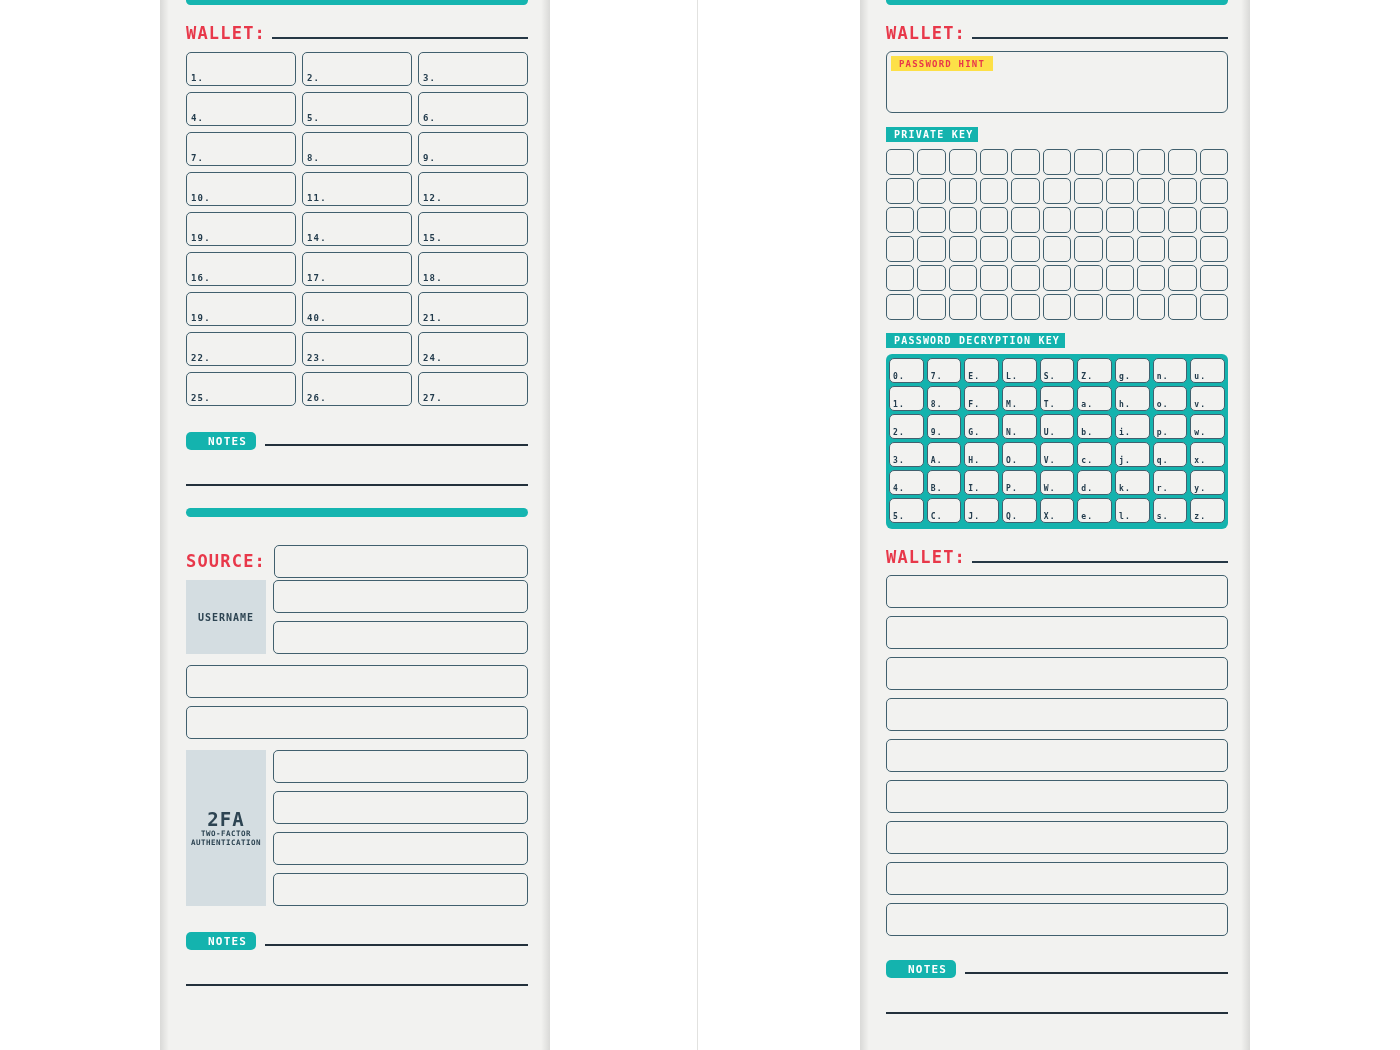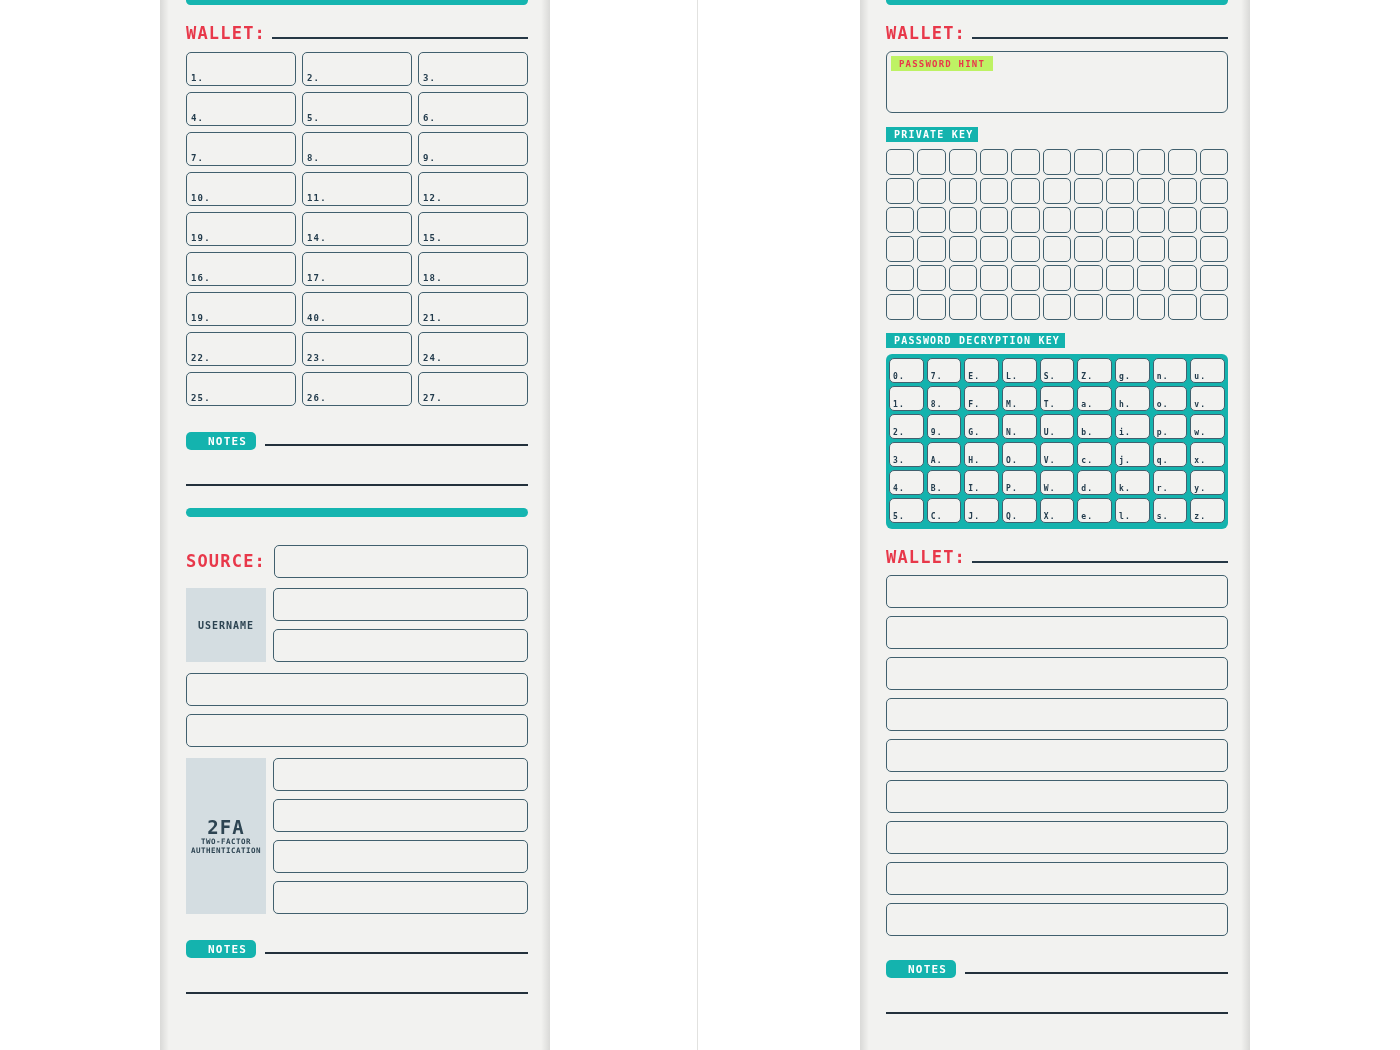--- a/index.html
+++ b/index.html
@@ -74,21 +74,21 @@
   
   .badge-teal{
     display:inline-block;
     background:#14b3ae;color:#ffffff;
     border-radius:5px;
     padding:4px 9px 3px 22px;
     font-size:11px;line-height:11px;
   }
   .badge-gray{
     display:inline-block;
-    background:#bef264;color:#e8384a;
+    background:#fde047;color:#e8384a;
     padding:3px 8px 2px 8px;
     font-size:9px;line-height:10px;
   }
   .badge-teal-sm{
     display:inline-block;
     background:#14b3ae;color:#ffffff;
     border-radius:0;
     padding:3px 5px 2px 8px;
     font-size:10px;line-height:10px;
   }
@@ -312,21 +312,21 @@
       <div class="nline-full" style="margin-top:34px;"></div>
     </div>
 
     <div class="teal-bar" style="margin-top:22px;"></div>
 
     <div class="source-row" style="margin-top:28px;">
       <span class="techno red-head">SOURCE:</span>
       <span class="fbox sbox"></span>
     </div>
 
-    <div id="cred-block" style="margin-top:10px;display:flex;flex-direction:column;gap:11px;">
+    <div id="cred-block" style="margin-top:2px;display:flex;flex-direction:column;gap:11px;">
         <div class="cred-row">
           <div class="cred-label techno">
             <div class="lbl-main">USERNAME</div>
           </div>
           <div class="cred-fields">
             <div class="fbox"></div>
             <div class="fbox"></div>
           </div>
         </div>
         <div class="cred-row">

